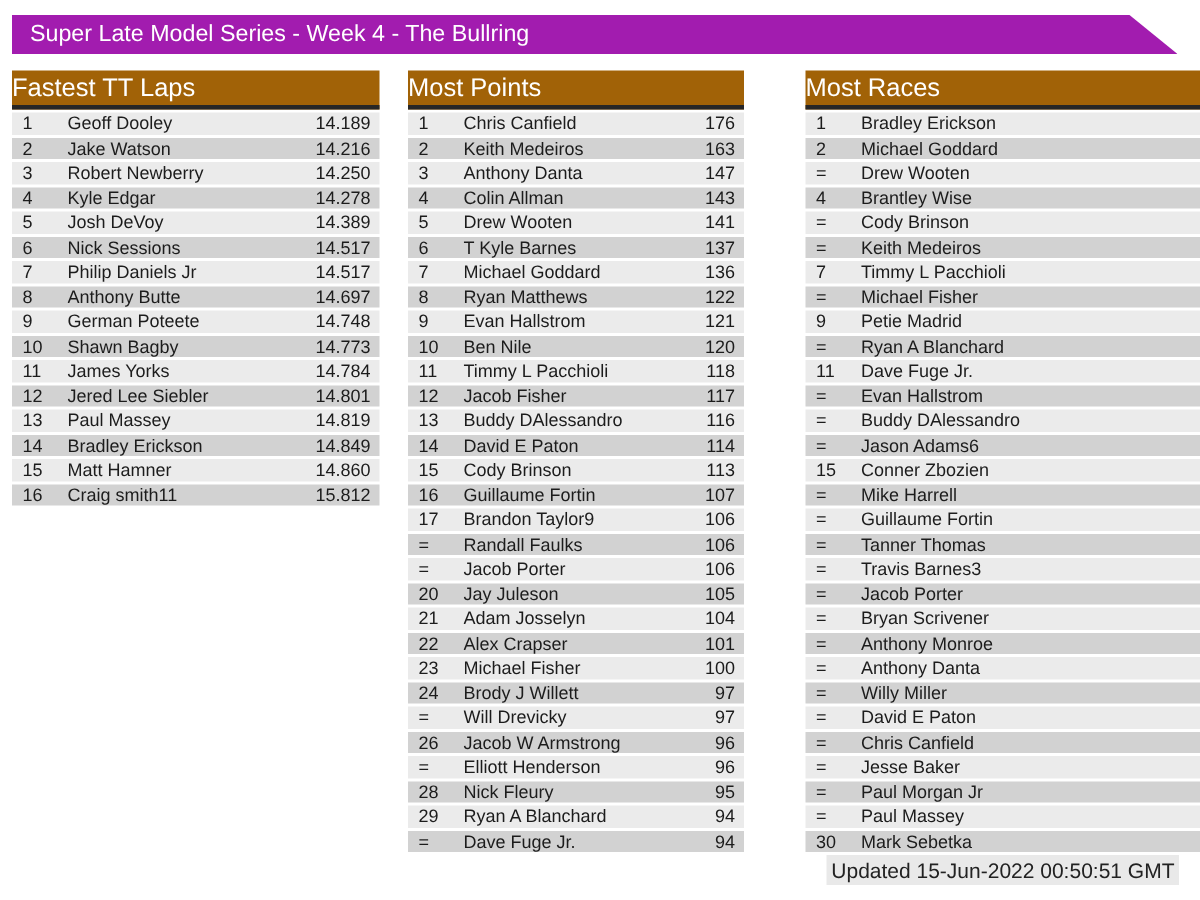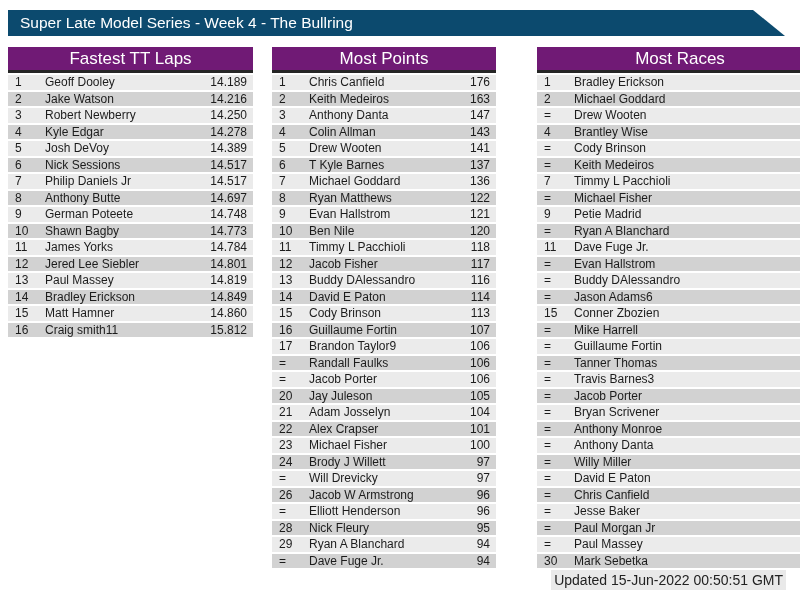--- a/index.html
+++ b/index.html
@@ -11,42 +11,42 @@
     font-family: "Liberation Sans", sans-serif;
     overflow: hidden;
     position: relative;
   }
   .title-bar {
     position: absolute;
     left: 8px;
     top: 10px;
     width: 777px;
     height: 26px;
-    background: #0c4a6e;
+    background: #a21caf;
     color: #ffffff;
     font-size: 15.5px;
     line-height: 26px;
     padding-left: 12px;
     box-sizing: border-box;
     clip-path: polygon(0 0, 745px 0, 777px 100%, 0 100%);
     white-space: nowrap;
   }
   .board {
     position: absolute;
     top: 47px;
   }
   .board.b0 { left: 8px;   width: 245px; }
   .board.b1 { left: 272px; width: 224px; }
   .board.b2 { left: 537px; width: 286px; }
   .t-header {
     height: 23px;
-    background: #701a75;
+    background: #a16207;
     border-bottom: 3px solid #262626;
     color: #ffffff;
-    text-align: center;
+    text-align: left;
     font-size: 17px;
     line-height: 23px;
   }
   .t-body { padding-top: 2px; }
   .row {
     display: flex;
     height: 14.5px;
     line-height: 14.7px;
     margin-bottom: 2px;
     font-size: 12px;

